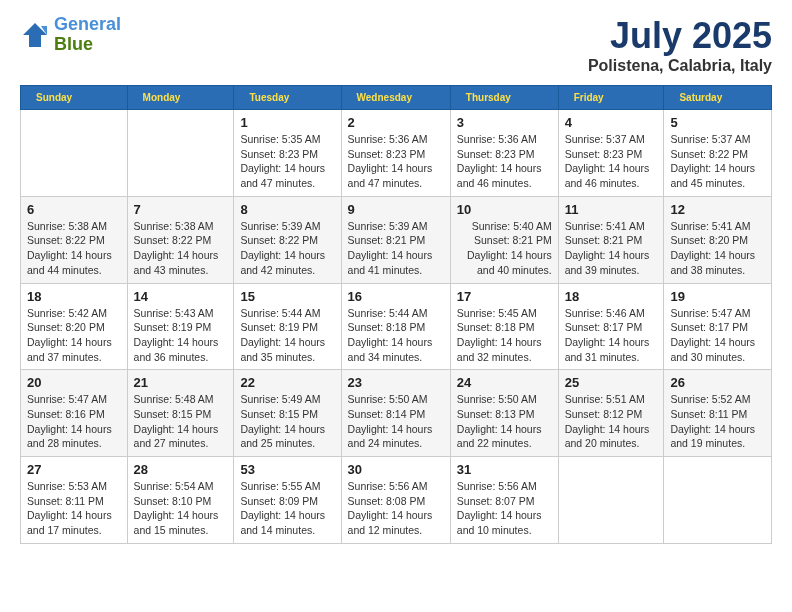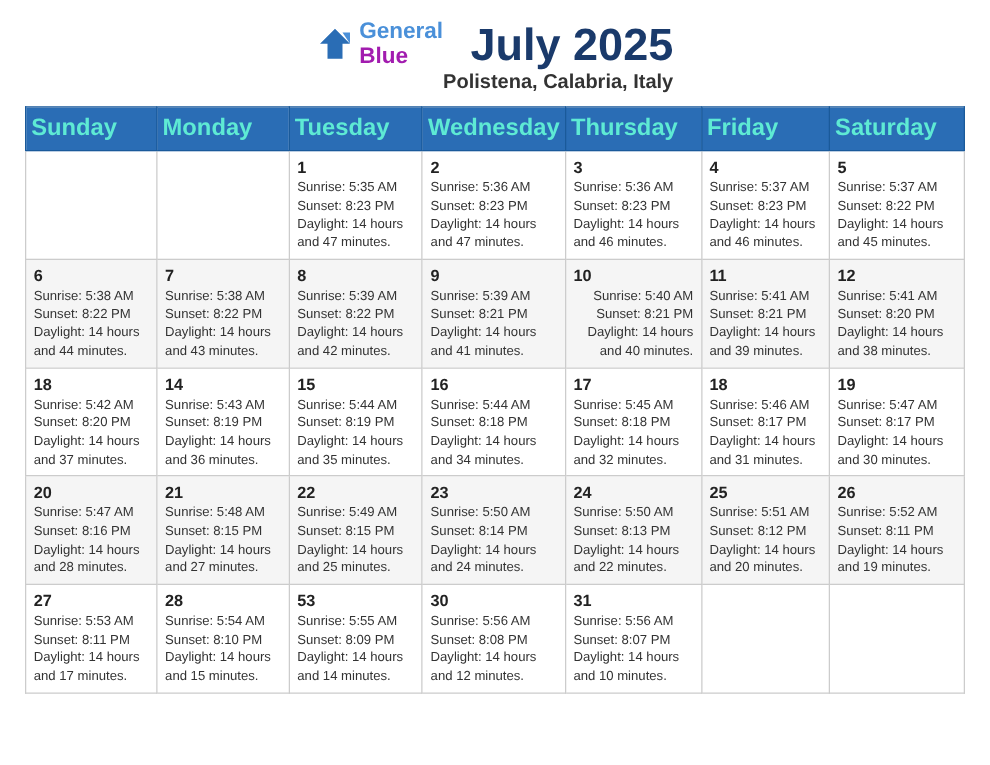--- a/index.html
+++ b/index.html
@@ -8,21 +8,21 @@
       background: #fff;
       width: 792px;
       min-height: 612px;
     }
     .page {
       width: 792px;
       padding: 15px 20px;
     }
     .header {
       display: flex;
-      justify-content: center;
+      justify-content: space-between;
       align-items: flex-start;
       margin-bottom: 10px;
     }
     .logo {
       display: flex;
       align-items: center;
     }
     .logo-text {
       font-size: 18px;
       font-weight: bold;
@@ -50,24 +50,24 @@
       color: #333;
       font-weight: bold;
     }
     .calendar {
       width: 100%;
       border-collapse: collapse;
       border: 1px solid #ccc;
     }
     .calendar th {
       background-color: #2a6db5;
-      color: #5eead4;
+      color: #fde047;
       text-align: left;
-      padding: 6px 4px;
-      font-size: 19px;
+      padding: 6px 15px;
+      font-size: 10px;
       border: 1px solid #1a5a9a;
     }
     .calendar td {
       border: 1px solid #ccc;
       vertical-align: top;
       padding: 5px 6px;
       width: 113px;
       min-height: 80px;
       background: #fff;
       font-size: 11px;
@@ -100,21 +100,21 @@
 
 <div class="page">
   <div class="header">
     <div class="logo">
       <svg class="logo-icon" viewBox="0 0 40 40">
         <polygon points="20,4 36,20 28,20 28,36 12,36 12,20 4,20" fill="#2a6db5"></polygon>
         <polygon points="28,8 36,8 36,20" fill="#4a90d9"></polygon>
       </svg>
       <div class="logo-text">
         <div><span>General</span></div>
-        <div><span style="color:#a21caf;">Blue</span></div>
+        <div><span style="color:#4d7c0f;">Blue</span></div>
       </div>
     </div>
     <div class="title-block">
       <h1>July 2025</h1>
       <h2>Polistena, Calabria, Italy</h2>
     </div>
   </div>
 
   <table class="calendar">
     <thead>

